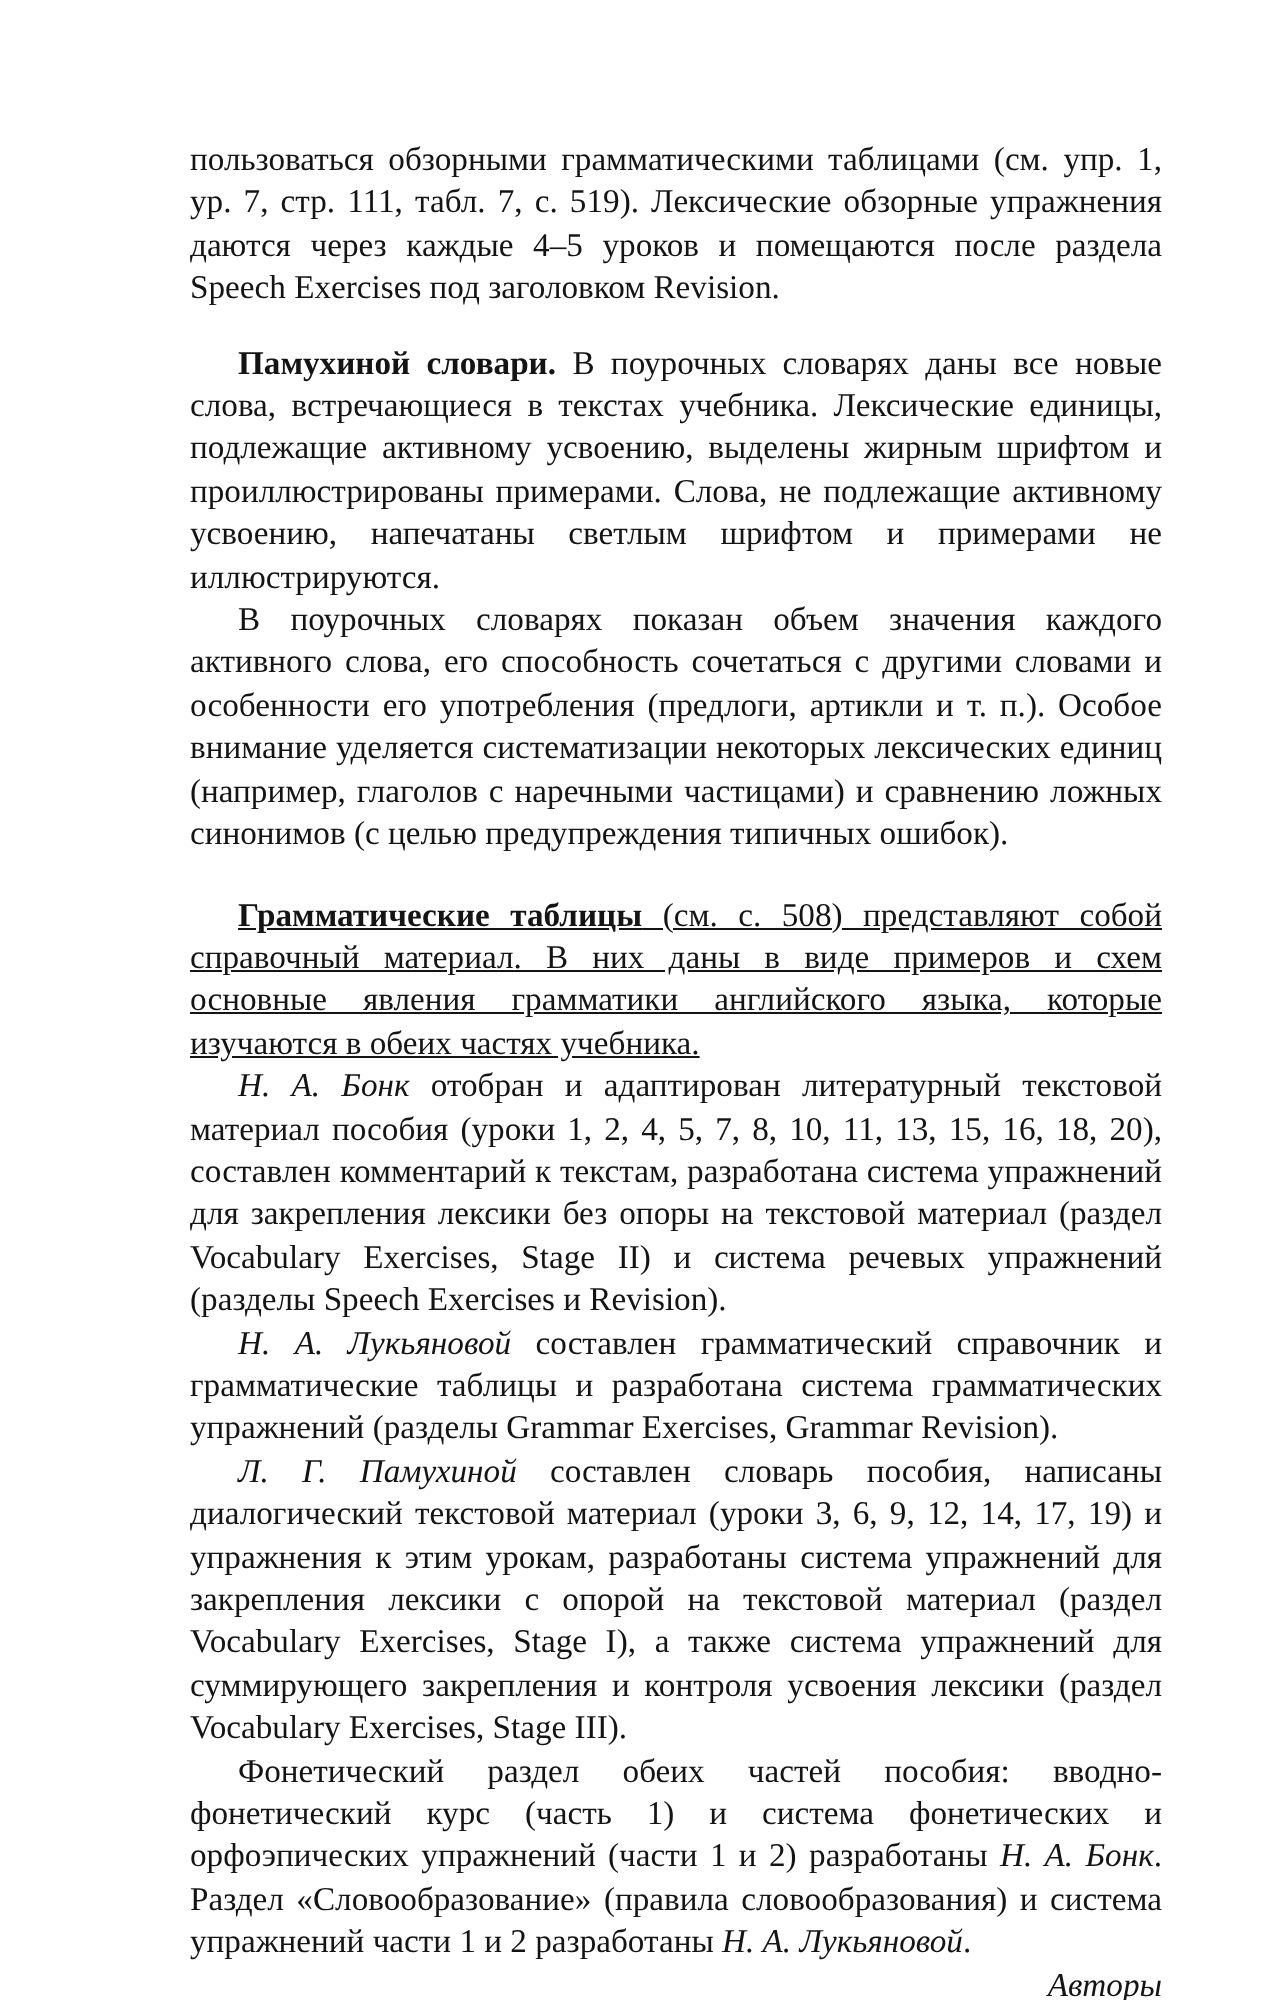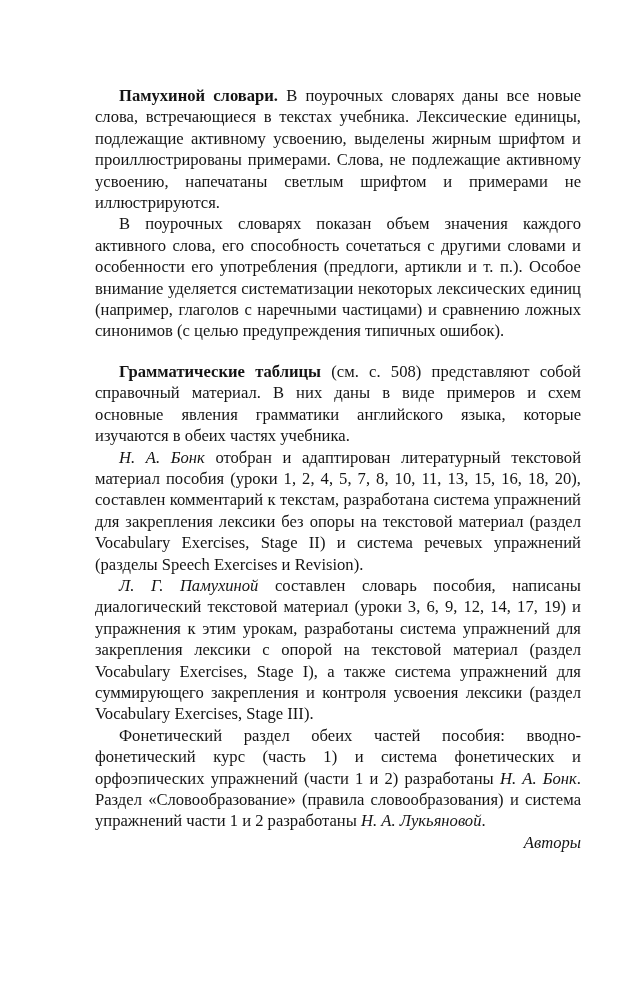--- a/index.html
+++ b/index.html
@@ -30,51 +30,58 @@
       text-indent: 0;
     }
     .page p.ind {
       text-indent: 24px;
     }
     .page p.gap1 {
       margin-top: 16px;
     }
     .page p.gap2 {
       margin-top: 19px;
+      text-decoration: underline;
     }
     .b { font-weight: bold; }
     .i { font-style: italic; }
     .sig {
       text-align: right;
       font-style: italic;
       margin-top: 1px;
     }
   </style>
 </head>
 <body>
 
 <div class="page">
 
+  <p>
+    <span>пользоваться обзорными грамматическими таблицами (см. упр. 1, ур. 7, стр. 111, табл. 7, с. 519). Лексические обзорные упражнения даются через каждые 4–5 уроков и помещаются после раздела Speech Exercises под заголовком Revision.</span>
+  </p>
 
   <p class="ind gap1">
     <span class="b">Памухиной словари.</span><span> В поурочных словарях даны все новые слова, встречающиеся в текстах учебника. Лексические единицы, подлежащие активному усвоению, выделены жирным шрифтом и проиллюстрированы примерами. Слова, не подлежащие активному усвоению, напечатаны светлым шрифтом и примерами не иллюстрируются.</span>
   </p>
 
   <p class="ind">
     <span>В поурочных словарях показан объем значения каждого активного слова, его способность сочетаться с другими словами и особенности его употребления (предлоги, артикли и т. п.). Особое внимание уделяется систематизации некоторых лексических единиц (например, глаголов с наречными частицами) и сравнению ложных синонимов (с целью предупреждения типичных ошибок).</span>
   </p>
 
   <p class="ind gap2">
     <span class="b">Грамматические таблицы</span><span> (см. с. 508) представляют собой справочный материал. В них даны в виде примеров и схем основные явления грамматики английского языка, которые изучаются в обеих частях учебника.</span>
   </p>
 
   <p class="ind">
     <span class="i">Н. А. Бонк</span><span> отобран и адаптирован литературный текстовой материал пособия (уроки 1, 2, 4, 5, 7, 8, 10, 11, 13, 15, 16, 18, 20), составлен комментарий к текстам, разработана система упражнений для закрепления лексики без опоры на текстовой материал (раздел Vocabulary Exercises, Stage II) и система речевых упражнений (разделы Speech Exercises и Revision).</span>
   </p>
 
+  <p class="ind">
+    <span class="i">Н. А. Лукьяновой</span><span> составлен грамматический справочник и грамматические таблицы и разработана система грамматических упражнений (разделы Grammar Exercises, Grammar Revision).</span>
+  </p>
 
   <p class="ind">
     <span class="i">Л. Г. Памухиной</span><span> составлен словарь пособия, написаны диалогический текстовой материал (уроки 3, 6, 9, 12, 14, 17, 19) и упражнения к этим урокам, разработаны система упражнений для закрепления лексики с опорой на текстовой материал (раздел Vocabulary Exercises, Stage I), а также система упражнений для суммирующего закрепления и контроля усвоения лексики (раздел Vocabulary Exercises, Stage III).</span>
   </p>
 
   <p class="ind">
     <span>Фонетический раздел обеих частей пособия: вводно-фонетический курс (часть 1) и система фонетических и орфоэпических упражнений (части 1 и 2) разработаны </span><span class="i">Н. А. Бонк</span><span>. Раздел «Словообразование» (правила словообразования) и система упражнений части 1 и 2 разработаны </span><span class="i">Н. А. Лукьяновой</span><span>.</span>
   </p>
 
   <p class="sig">Авторы</p>

